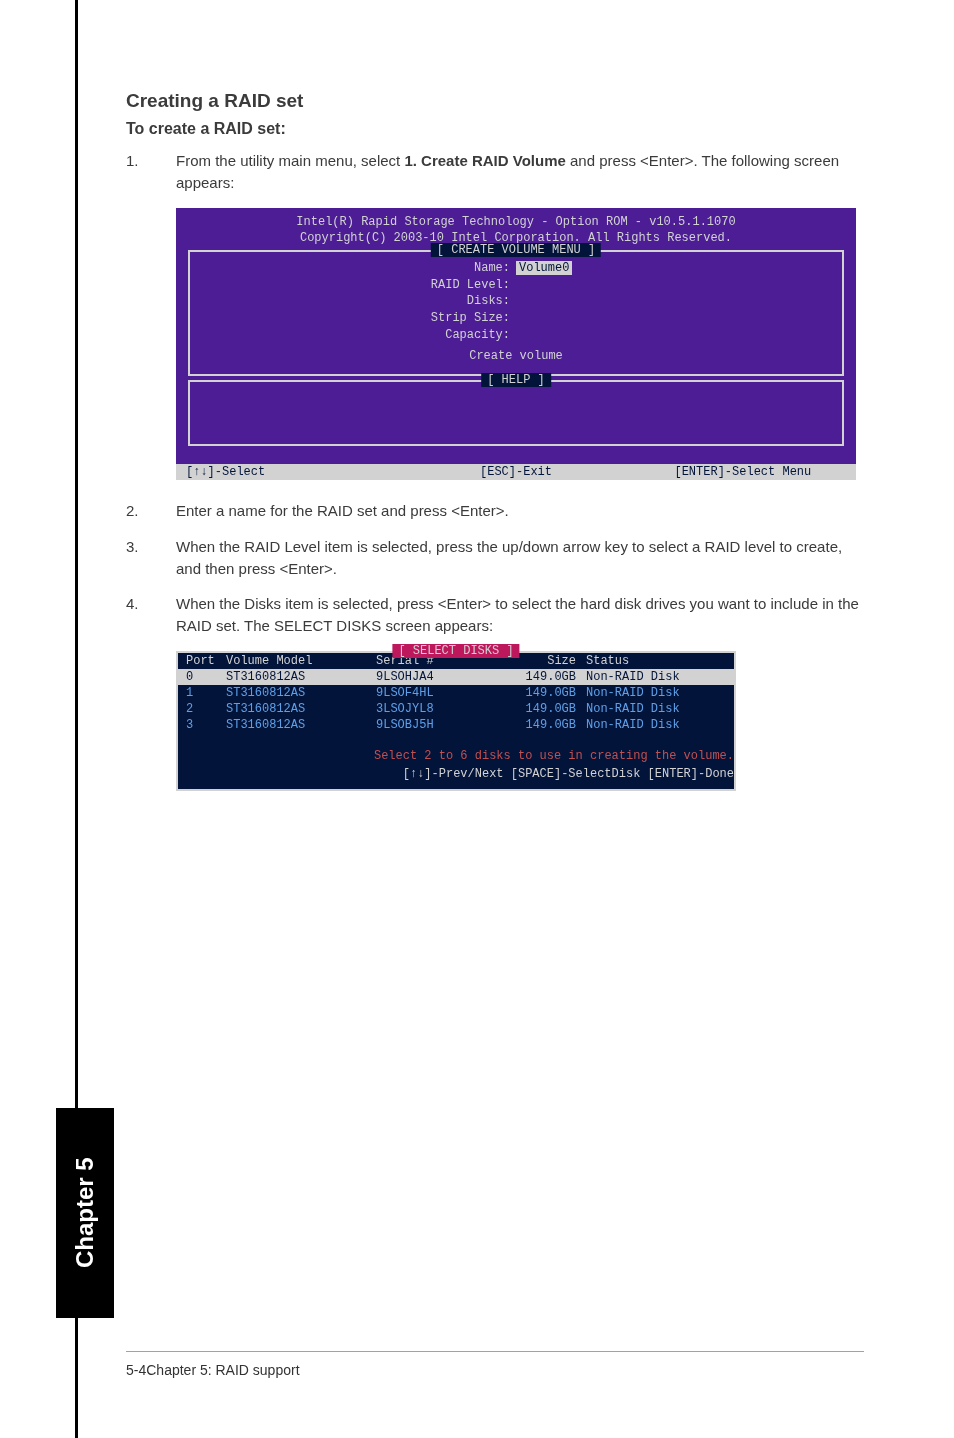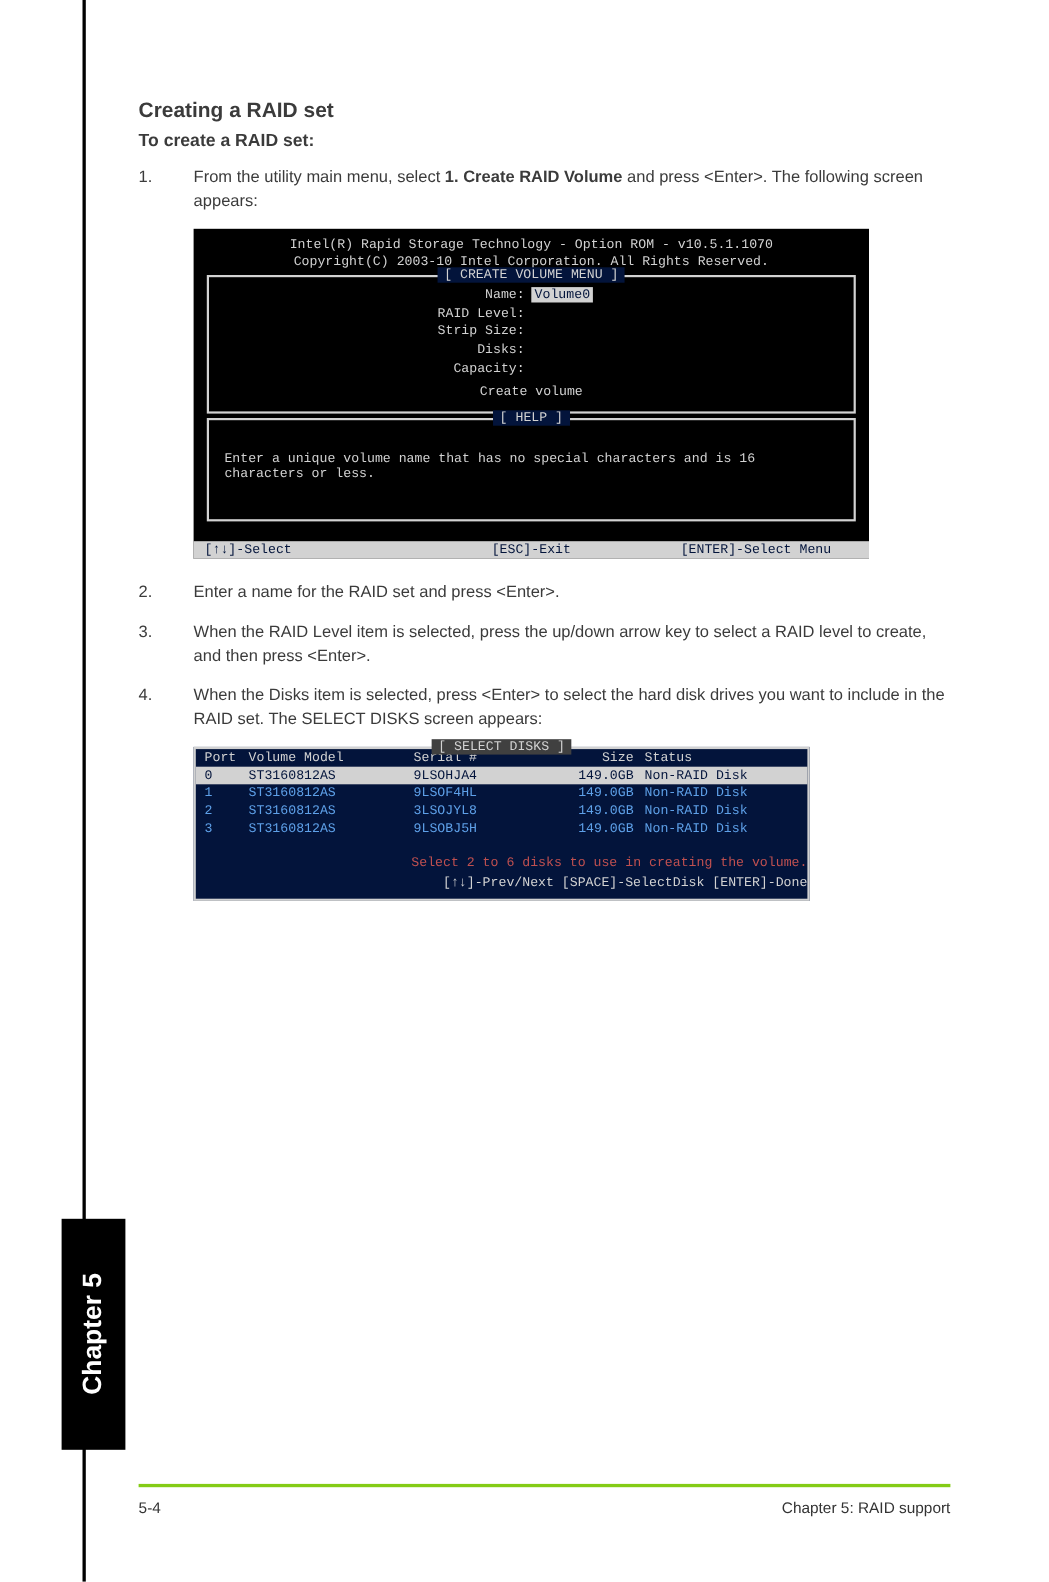--- a/index.html
+++ b/index.html
@@ -6,50 +6,50 @@
     body { width:954px; height:1438px; font-family:Arial,Helvetica,sans-serif; background:#fff; color:#3b3b3b; position:relative; }
     .page { padding:90px 90px 0 126px; }
     h2 { font-size:19px; font-weight:bold; margin-bottom:8px; }
     h3 { font-size:16px; font-weight:bold; margin-bottom:12px; }
     .step { display:flex; font-size:15px; line-height:1.45; margin-bottom:14px; }
     .step .num { width:50px; flex-shrink:0; }
     .step .body { flex:1; }
     .step .body b { font-weight:bold; }
 
     
-    .bios { background:#000000; color:#d2d2d2; font-family:"Courier New",monospace; font-size:12px; width:614px; margin:10px 0 20px 50px; position:relative; }
+    .bios { background:#4c1d95; color:#d2d2d2; font-family:"Courier New",monospace; font-size:12px; width:680px; margin:10px 0 20px 50px; position:relative; }
     .bios-inner { padding:6px 8px 18px 8px; }
     .bios-center { text-align:center; line-height:1.35; }
     .bios-frame { border:2px double #d2d2d2; margin:4px 4px 0 4px; position:relative; padding:8px 0 10px 0; }
     .bios-frame .legend { position:absolute; top:-9px; left:50%; transform:translateX(-50%); background:#03143b; padding:0 6px; color:#d2d2d2; }
     .rowlbl { display:flex; line-height:1.4; }
     .rowlbl .l { width:50%; text-align:right; padding-right:6px; }
     .rowlbl .r { width:50%; text-align:left; }
     .name-val { background:#d2d2d2; color:#03143b; padding:0 3px; }
     .bios-bottom { background:#d2d2d2; color:#03143b; display:flex; padding:1px 10px; font-family:"Courier New",monospace; font-size:12px; }
     .bios-bottom .c1 { flex:1; }
     .bios-bottom .c2 { flex:1.2; text-align:center; }
     .bios-bottom .c3 { flex:1; text-align:center; }
 
     
     .disks { background:#03143b; color:#5ea0e8; font-family:"Courier New",monospace; font-size:12px; width:560px; margin:10px 0 0 50px; border:2px double #d2d2d2; position:relative; padding:0 0 8px 0; }
-    .disks .legend { position:absolute; top:-9px; left:50%; transform:translateX(-50%); background:#404040; color:#d2d2d2; padding:0 6px; }
+    .disks .legend { position:absolute; top:-9px; left:50%; transform:translateX(-50%); background:#be185d; color:#d2d2d2; padding:0 6px; }
     .disks .hdr, .disks .drow { display:flex; padding:1px 8px; }
     .disks .hdr { color:#d2d2d2; }
     .disks .c-port{width:40px;} .disks .c-model{width:150px;} .disks .c-serial{width:130px;} .disks .c-size{width:80px; text-align:right; padding-right:10px;} .disks .c-status{flex:1;}
     .disks .drow.sel { background:#d2d2d2; color:#03143b; }
     .disks .msg { text-align:right; color:#c05050; margin-top:16px; }
     .disks .nav { text-align:right; color:#d2d2d2; margin-top:4px; }
 
     
     .left-rule { position:absolute; left:75px; top:0; bottom:0; width:3px; background:#000; }
 
     
     .tab { position:absolute; left:56px; bottom:120px; width:58px; height:210px; background:#000; color:#fff; font-size:24px; font-weight:bold; writing-mode:vertical-rl; text-align:center; display:flex; align-items:center; justify-content:center; transform:rotate(180deg); }
-    .footer { position:absolute; bottom:60px; left:126px; right:90px; border-top:3px solid #84cc16; padding-top:10px; display:flex; justify-content:space-between; font-size:14px; color:#333; }
+    .footer { position:absolute; bottom:60px; left:126px; right:90px; border-top:1px solid #84cc16; padding-top:10px; display:flex; justify-content:flex-start; font-size:14px; color:#333; }
   </style>
 </head>
 <body>
 
 <div class="left-rule"></div>
 
 <div class="page">
   <h2>Creating a RAID set</h2>
   <h3>To create a RAID set:</h3>
 
@@ -69,37 +69,36 @@
         <span class="legend">[ CREATE VOLUME MENU ]</span>
         <div class="rowlbl">
             <span class="l">Name:</span>
             <span class="r"><span class="name-val">Volume0</span></span>
           </div>
         <div class="rowlbl">
             <span class="l">RAID Level:</span>
             <span class="r"></span>
           </div>
         <div class="rowlbl">
-            <span class="l">Strip Size:</span>
+            <span class="l">Disks:</span>
             <span class="r"></span>
           </div>
         <div class="rowlbl">
-            <span class="l">Disks:</span>
+            <span class="l">Strip Size:</span>
             <span class="r"></span>
           </div>
         <div class="rowlbl">
             <span class="l">Capacity:</span>
             <span class="r"></span>
           </div>
         <div class="bios-center" style="margin-top:4px;">Create volume</div>
       </div>
 
       <div class="bios-frame" style="padding:28px 14px 34px 14px;">
         <span class="legend">[ HELP ]</span>
-        <div>Enter a unique volume name that has no special characters and is 16 characters or less.</div>
       </div>
     </div>
     <div class="bios-bottom">
       <span class="c1">[↑↓]-Select</span>
       <span class="c2">[ESC]-Exit</span>
       <span class="c3">[ENTER]-Select Menu</span>
     </div>
   </div>
 
   <div class="step">

